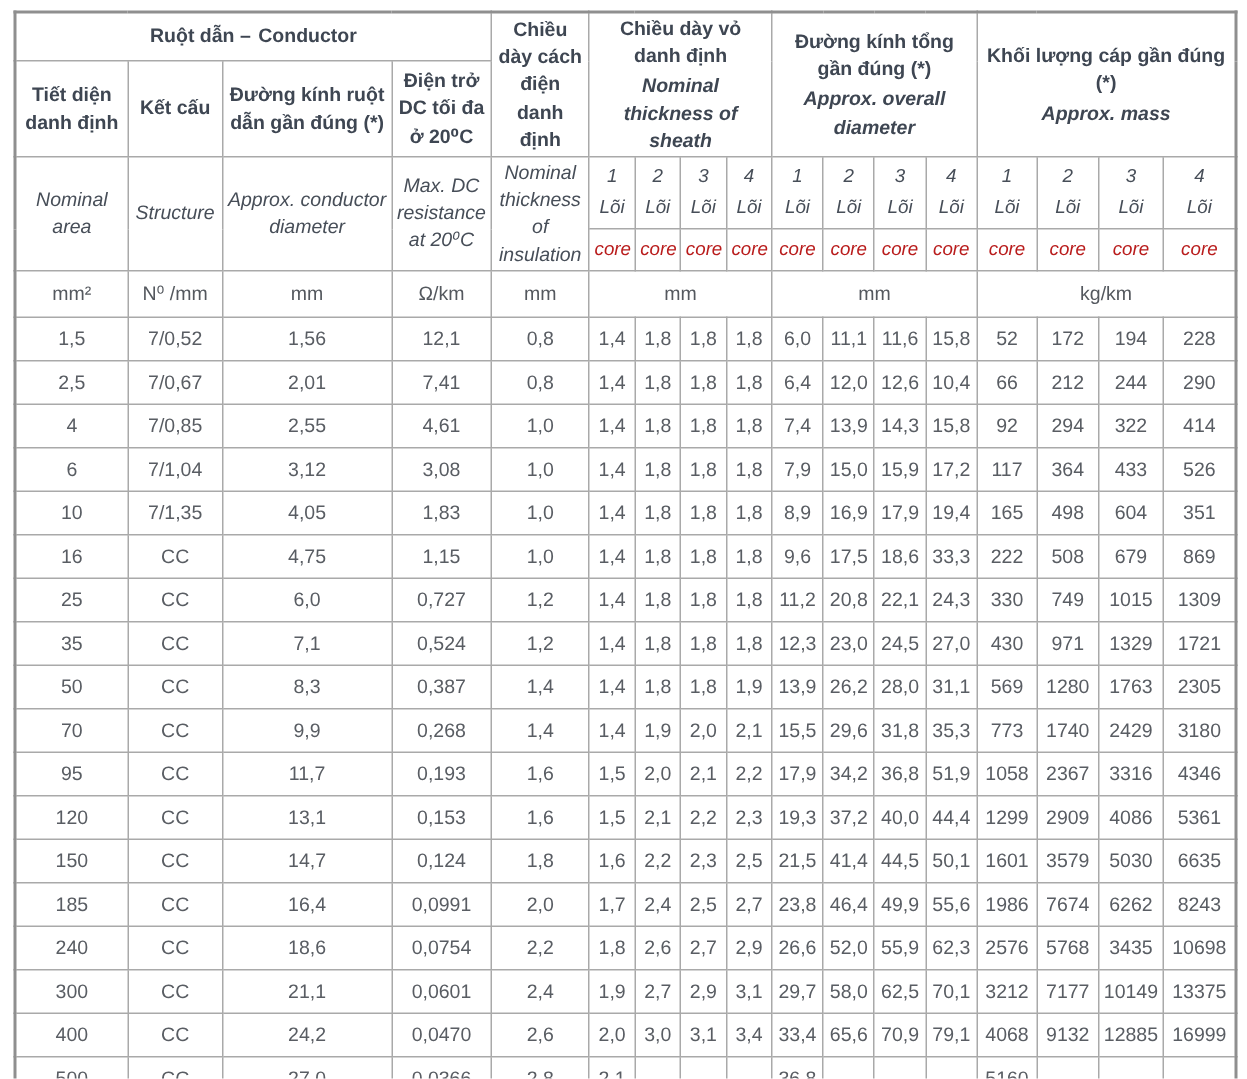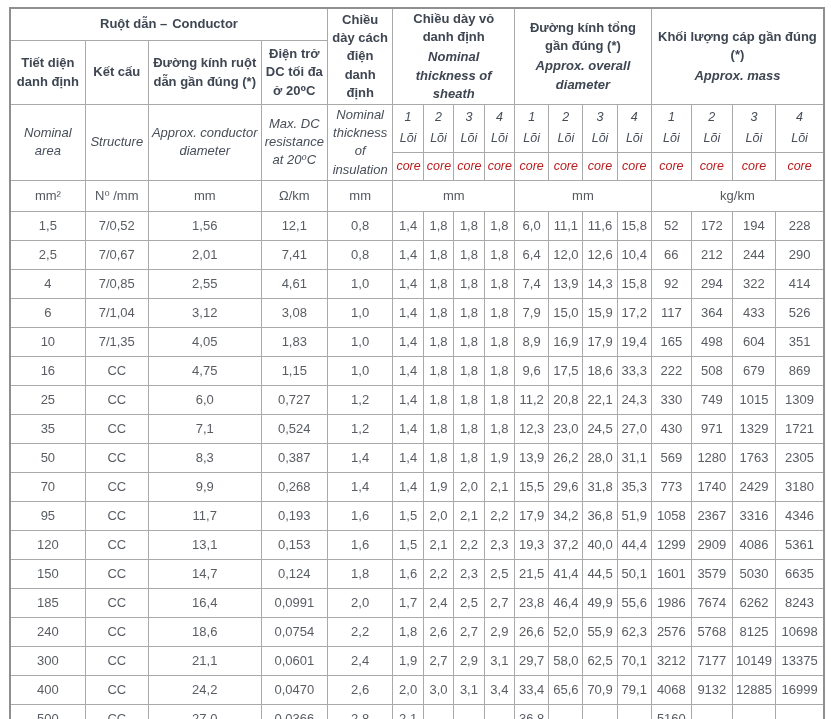--- a/index.html
+++ b/index.html
@@ -483,21 +483,21 @@
           <td>1,8</td>
           <td>2,6</td>
           <td>2,7</td>
           <td>2,9</td>
           <td>26,6</td>
           <td>52,0</td>
           <td>55,9</td>
           <td>62,3</td>
           <td>2576</td>
           <td>5768</td>
-          <td>8125</td>
+          <td>3435</td>
           <td>10698</td>
         </tr>
         <tr>
           <td>300</td>
           <td>CC</td>
           <td>21,1</td>
           <td>0,0601</td>
           <td>2,4</td>
           <td>1,9</td>
           <td>2,7</td>

